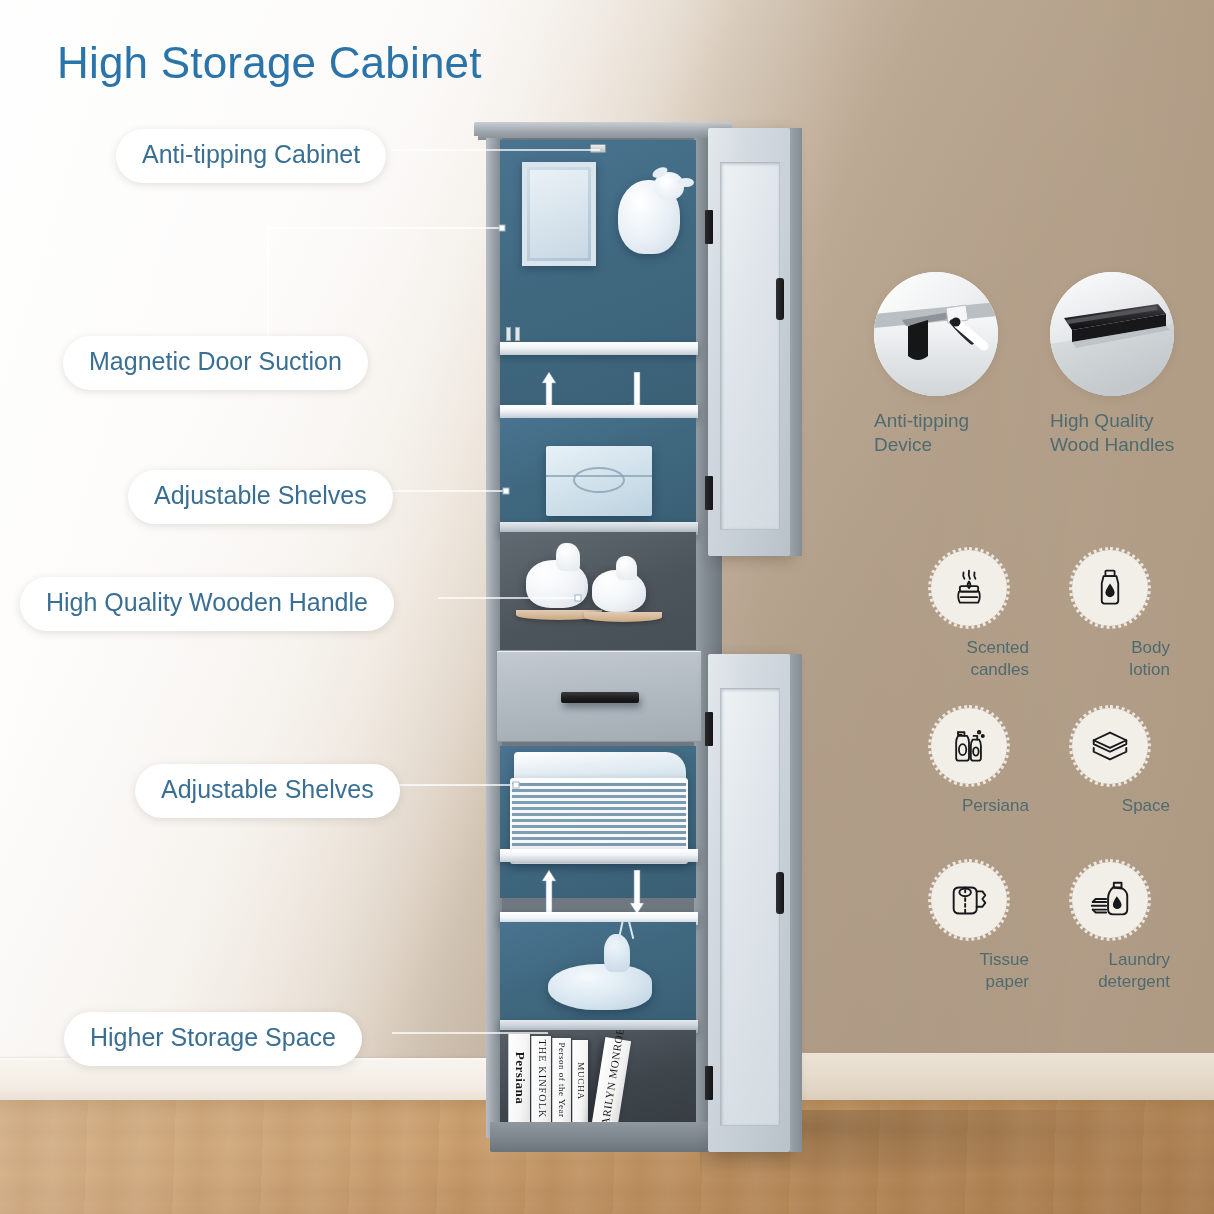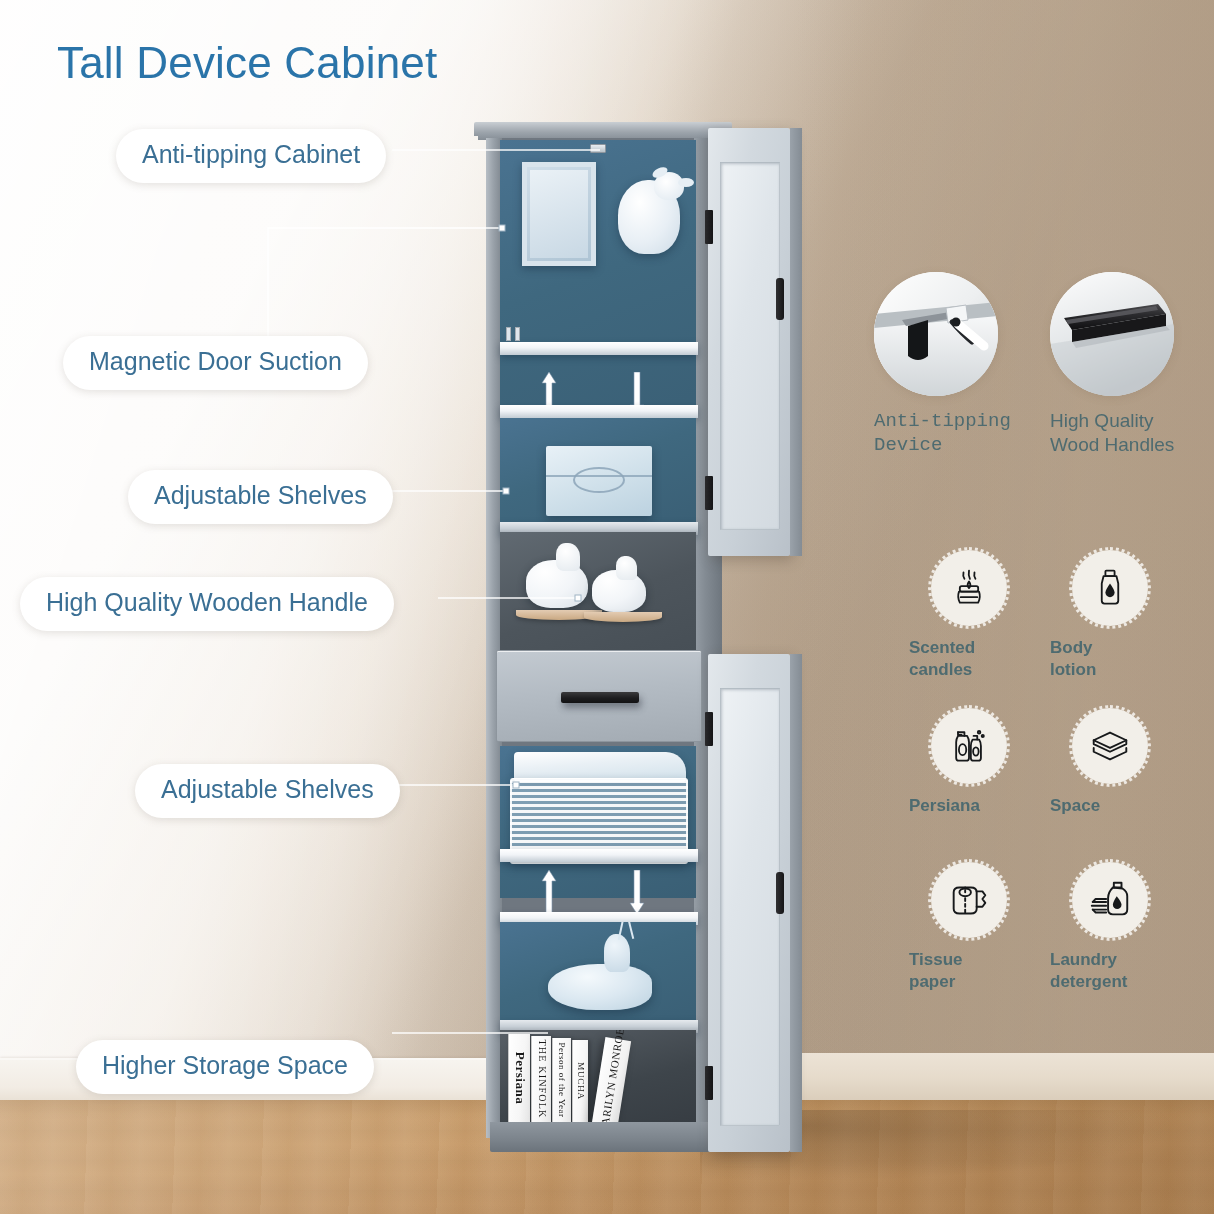--- a/index.html
+++ b/index.html
@@ -280,21 +280,21 @@
     overflow:hidden; position:relative;
     background:linear-gradient(150deg,#ffffff 0%, #eef0f1 45%, #cdd2d5 100%);
     box-shadow:0 2px 8px rgba(120,100,80,0.18);
   }
   .feat-label {
     margin-top:13px; font-size:19px; color:#4e6b70; line-height:1.28;
     max-width:145px;
   }
 
   
-  .ico { position:absolute; width:120px; text-align:left;font-weight:bold; }
+  .ico { position:absolute; width:120px; text-align:right; }
   .ico-circle {
     width:76px; height:76px; margin:0 auto; border-radius:50%;
     background:#f2efe9;
     display:flex; align-items:center; justify-content:center;
     position:relative;
   }
   .ico-circle::before {
     content:""; position:absolute; inset:-3px; border-radius:50%;
     border:3px dotted rgba(248,246,242,0.85);
   }
@@ -460,30 +460,30 @@
       <path d="M392,1033 L548,1033"></path>
     </g>
     <g fill="#ffffff" stroke="#9fb4c4" stroke-width="1">
       <rect x="499" y="225" width="6" height="6"></rect>
       <rect x="503" y="488" width="6" height="6"></rect>
       <rect x="575" y="595" width="6" height="6"></rect>
       <rect x="513" y="782" width="6" height="6"></rect>
     </g>
   </svg>
 
-  <div id="title">Tall Device Cabinet</div>
+  <div id="title">High Storage Cabinet</div>
 
   <div class="pill" style="left:116px;top:129px;">Anti-tipping Cabinet</div>
   <div class="pill" style="left:63px;top:336px;text-align:right;">Magnetic Door Suction</div>
   <div class="pill" style="left:128px;top:470px;">Adjustable Shelves</div>
   <div class="pill" style="left:20px;top:577px;">High Quality Wooden Handle</div>
   <div class="pill" style="left:135px;top:764px;">Adjustable Shelves</div>
-  <div class="pill" style="left:76px;top:1012px;margin-top:28px;">Higher Storage Space</div>
-
-  <div class="feat" style="left:874px;top:272px;font-family:Liberation Mono, monospace;">
+  <div class="pill" style="left:64px;top:1012px;">Higher Storage Space</div>
+
+  <div class="feat" style="left:874px;top:272px;">
     <div class="feat-circle">
       <svg width="124" height="124" viewBox="0 0 124 124">
         <defs>
           <linearGradient id="gA" x1="0" y1="0" x2="1" y2="1">
             <stop offset="0" stop-color="#ffffff"></stop>
               <stop offset="0.5" stop-color="#edeff0"></stop>
             <stop offset="1" stop-color="#c6cbce"></stop>
           </linearGradient>
           <linearGradient id="gW" x1="0" y1="0" x2="0" y2="1">
             <stop offset="0" stop-color="#f6f7f8"></stop>

